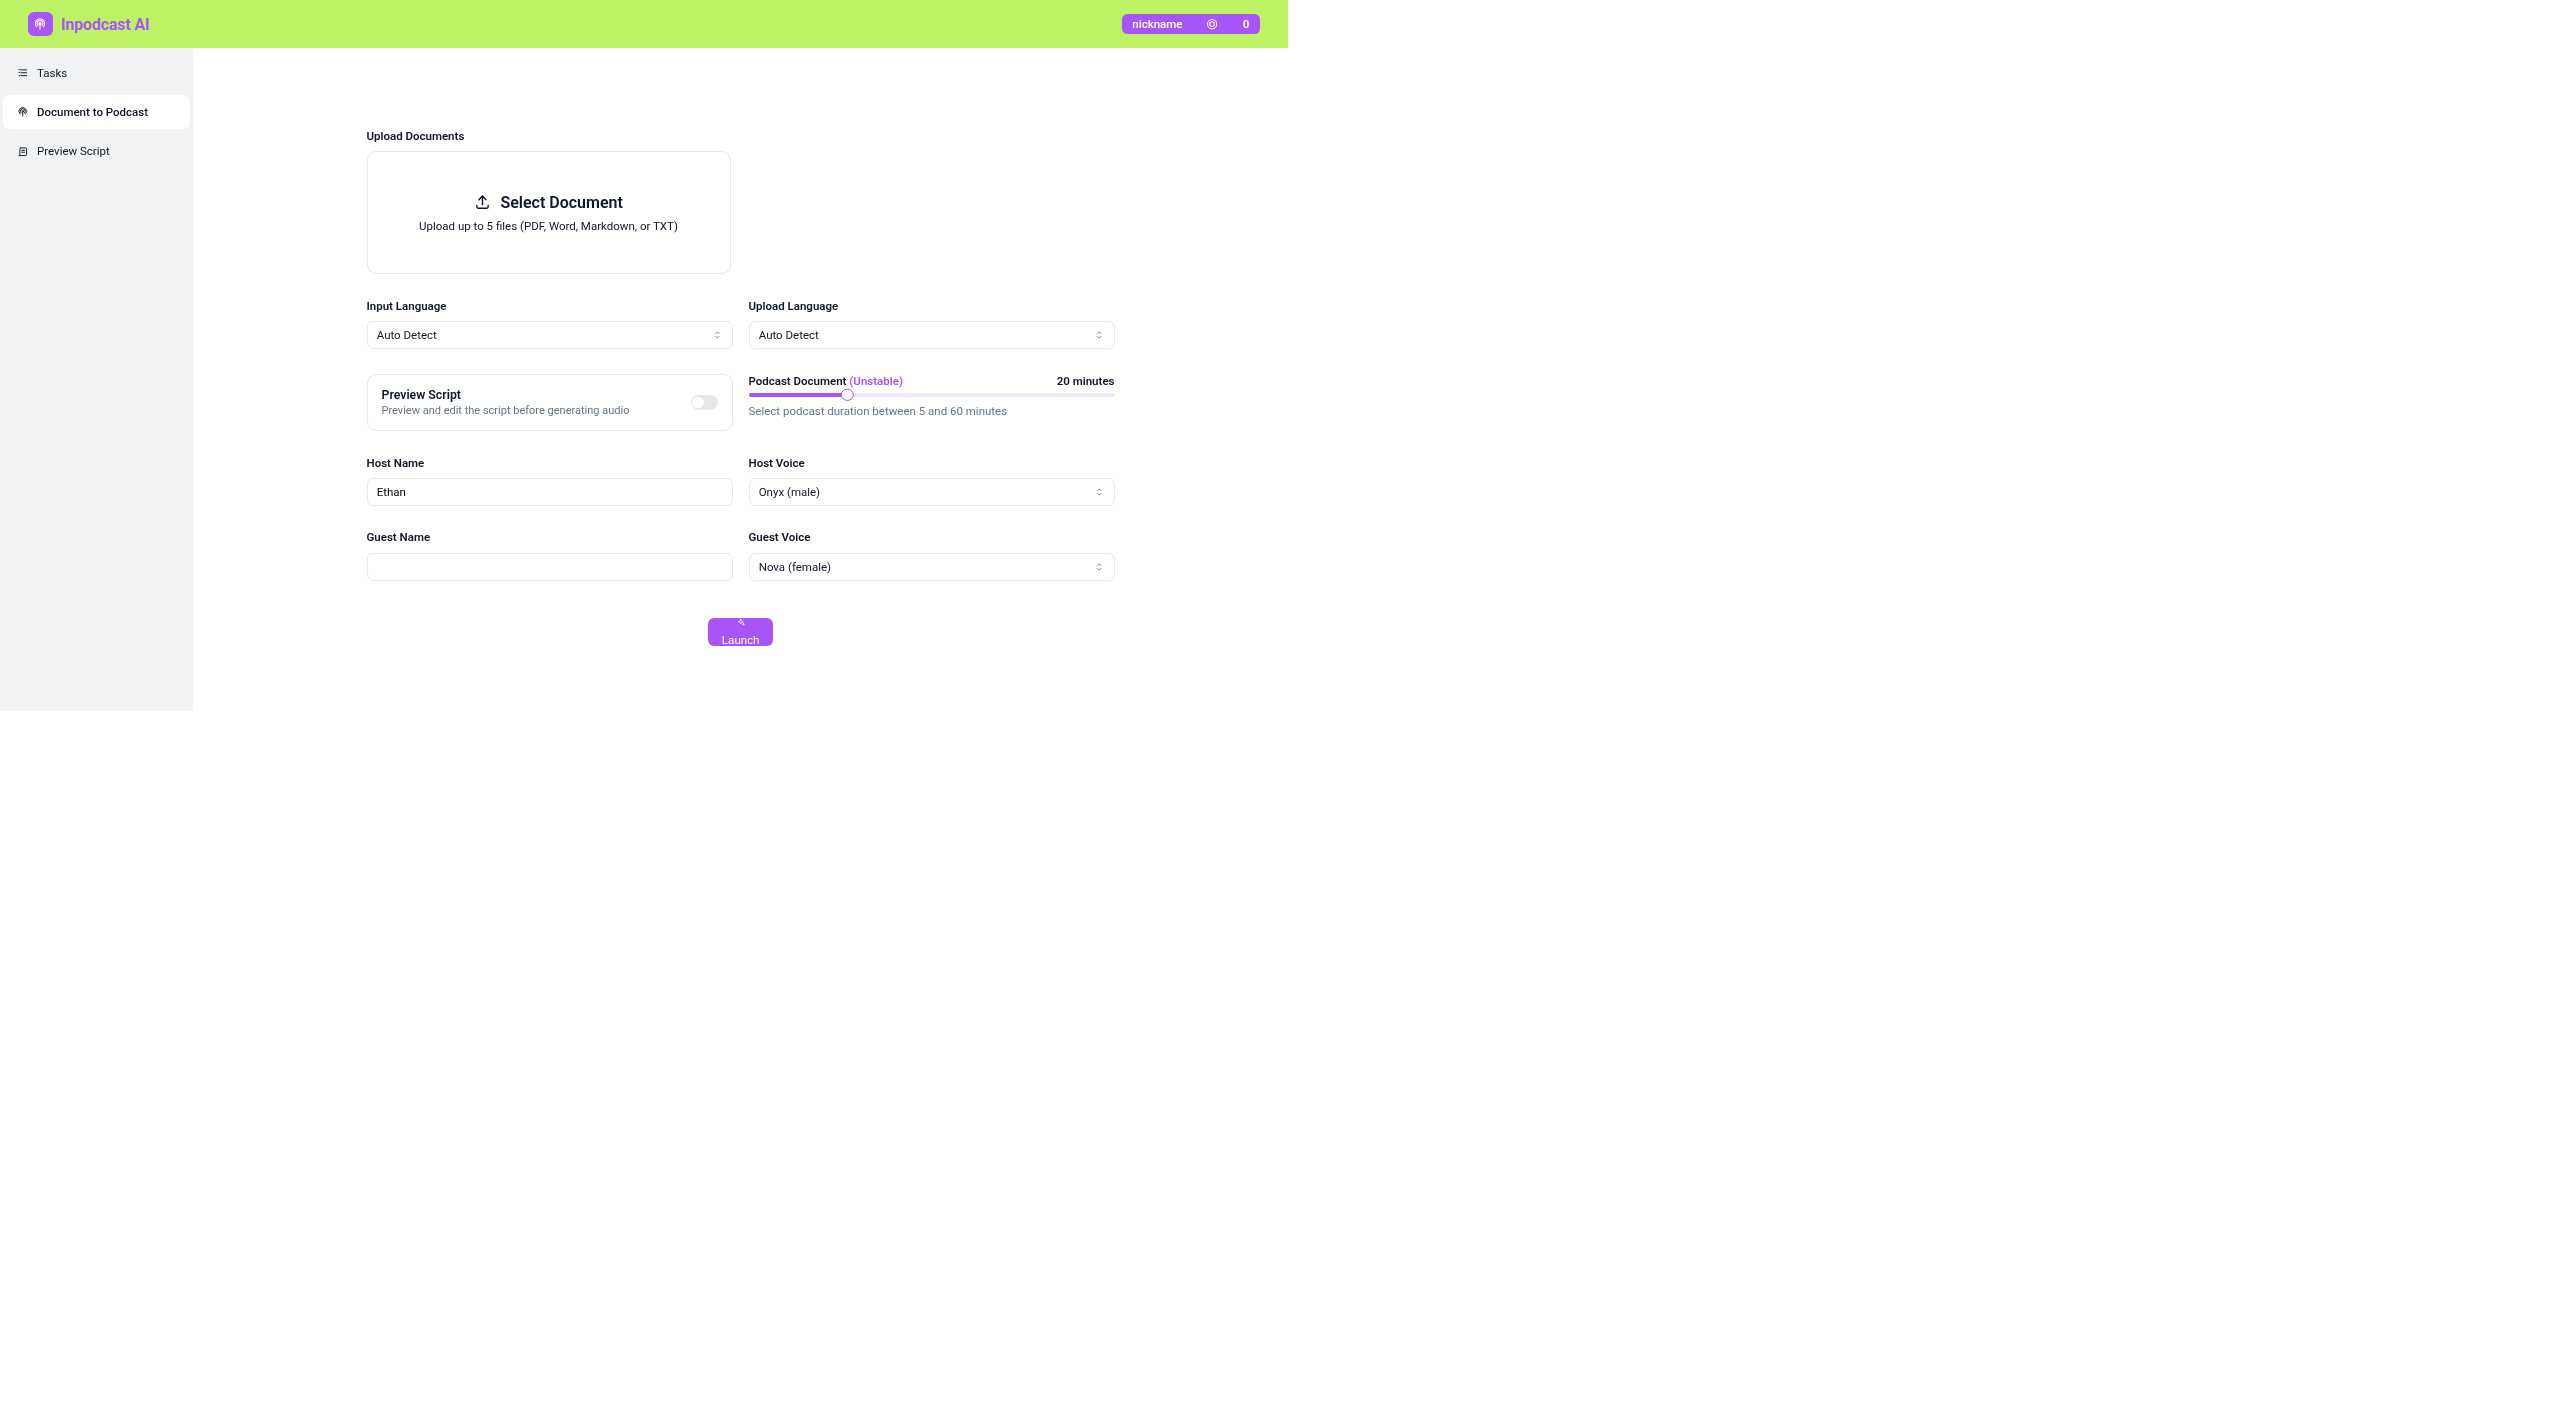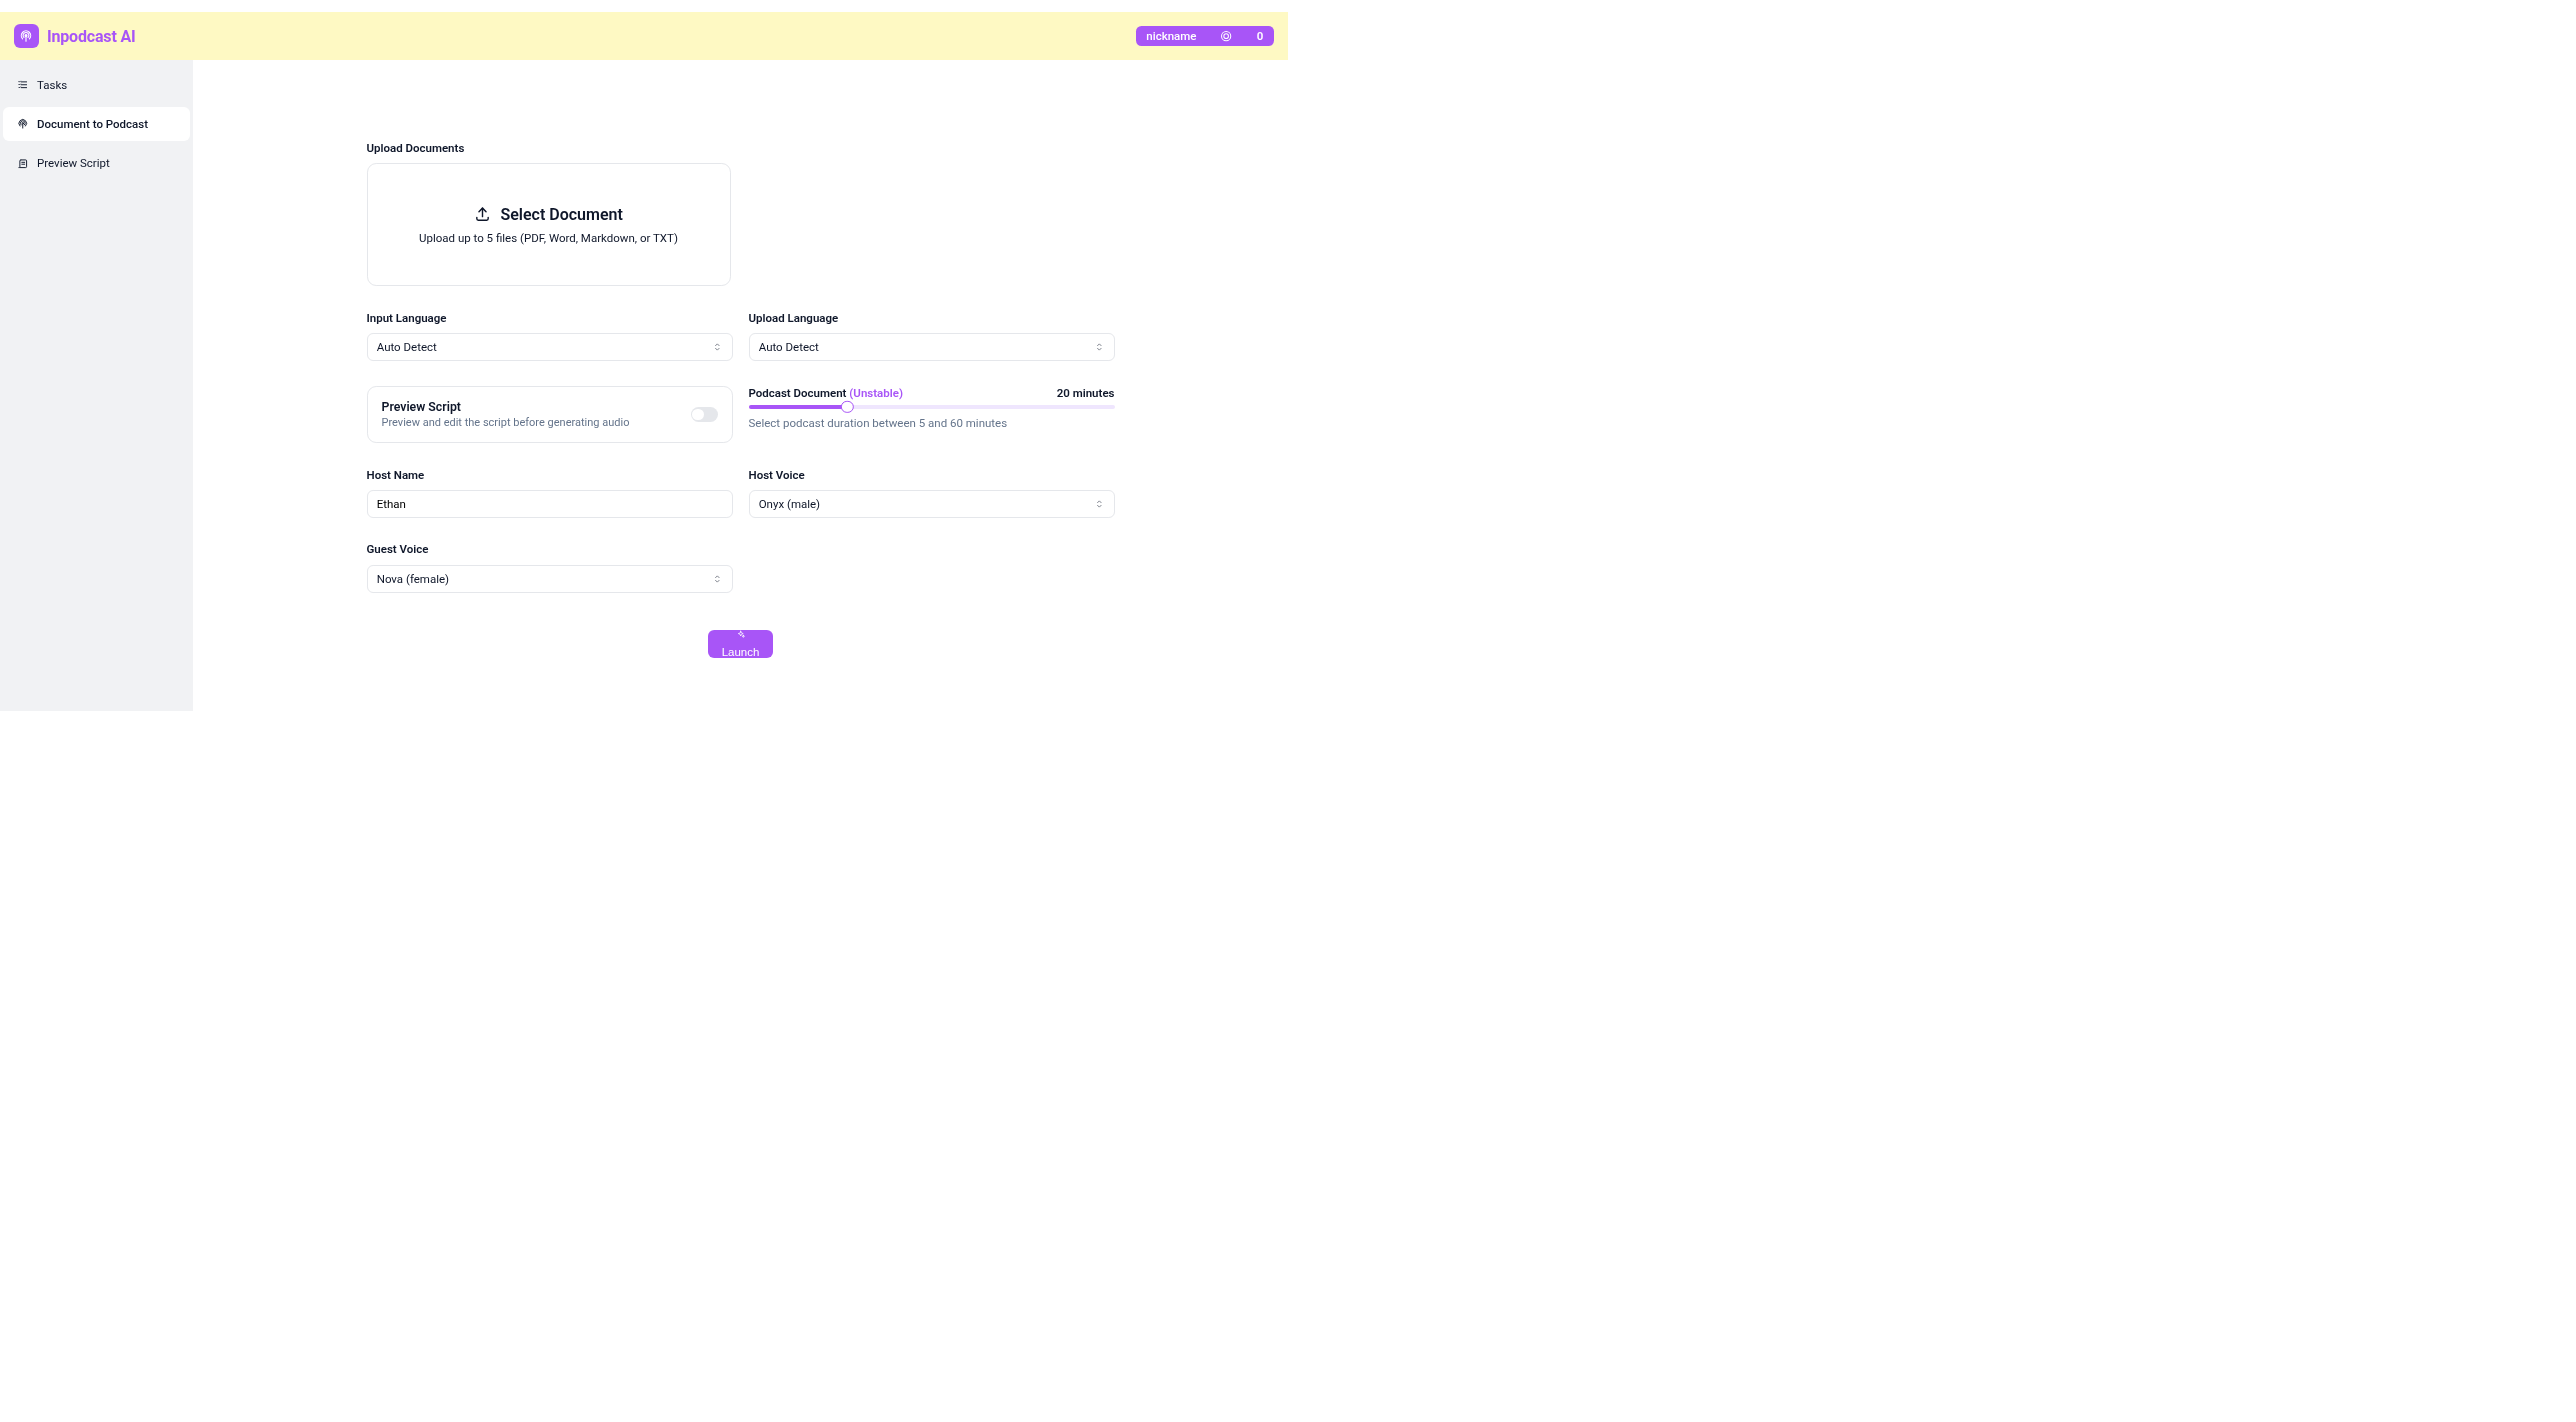--- a/index.html
+++ b/index.html
@@ -11,23 +11,22 @@
       width: 1288px;
       height: 711px;
       overflow: hidden;
     }
     
     .header {
       height: 48px;
       display: flex;
       align-items: center;
       justify-content: space-between;
-      padding: 0 14px;
-      background: #fef9c3;
-      margin-top: 12px;
+      padding: 0 28px;
+      background: #bef264;
     }
     .brand { display: flex; align-items: center; gap: 8.4px; }
     .logo-box {
       width: 24.5px; height: 24.5px;
       border-radius: 6.1px;
       background: #a855f7;
       display: flex; align-items: center; justify-content: center;
     }
     .logo-box svg { width: 14px; height: 14px; }
     .brand-name { font-size: 16px; font-weight: 700; color: #a855f7; letter-spacing: -0.01em; }
@@ -307,20 +306,24 @@
         <div class="select">
           <span>Onyx (male)</span>
           <svg class="chev" viewBox="0 0 24 24" fill="none" stroke="currentColor" stroke-width="2" stroke-linecap="round" stroke-linejoin="round">
               <path d="M8 9l4-4 4 4"></path>
               <path d="M8 15l4 4 4-4"></path>
             </svg>
         </div>
       </div>
 
       <div class="field-block">
+        <span class="label">Guest Name</span>
+        <input class="text-input" value="" style="">
+      </div>
+      <div class="field-block">
         <span class="label">Guest Voice</span>
         <div class="select">
           <span>Nova (female)</span>
           <svg class="chev" viewBox="0 0 24 24" fill="none" stroke="currentColor" stroke-width="2" stroke-linecap="round" stroke-linejoin="round">
               <path d="M8 9l4-4 4 4"></path>
               <path d="M8 15l4 4 4-4"></path>
             </svg>
         </div>
       </div>
 

